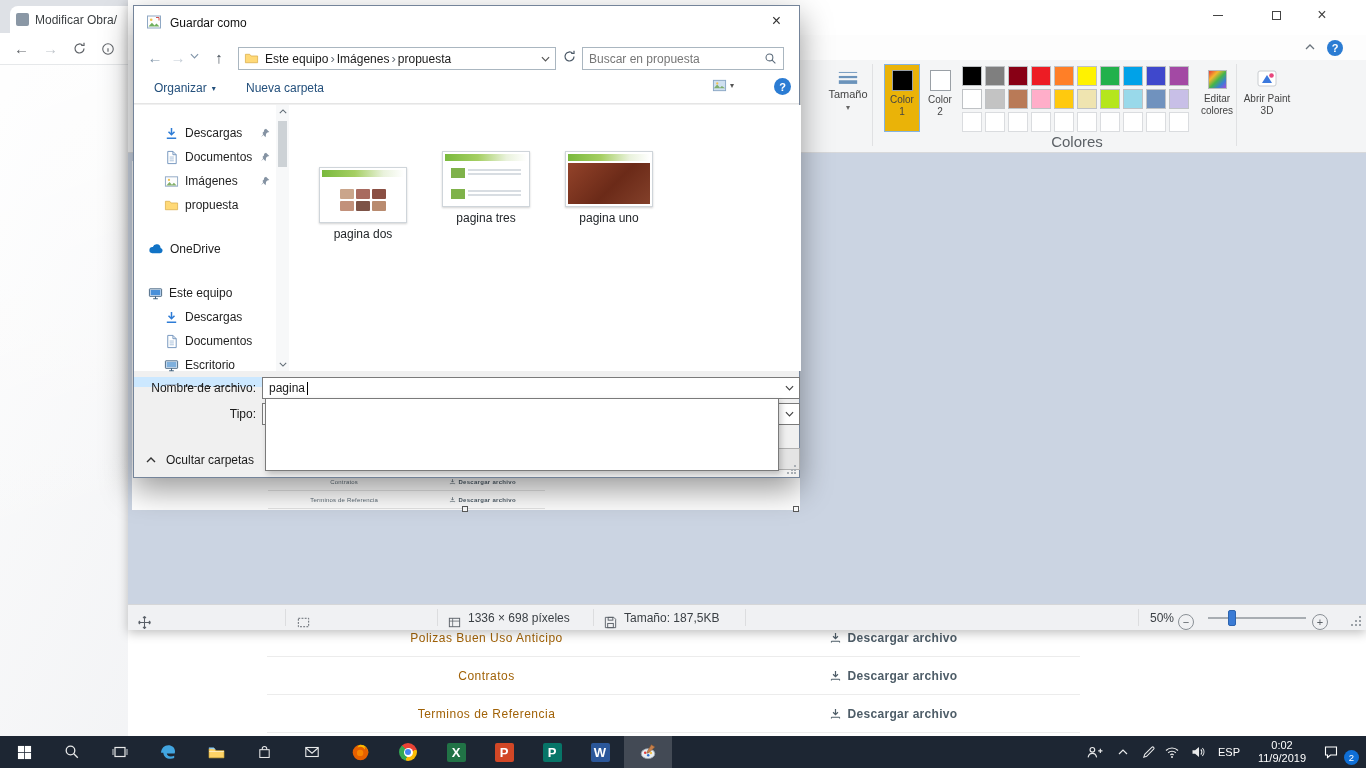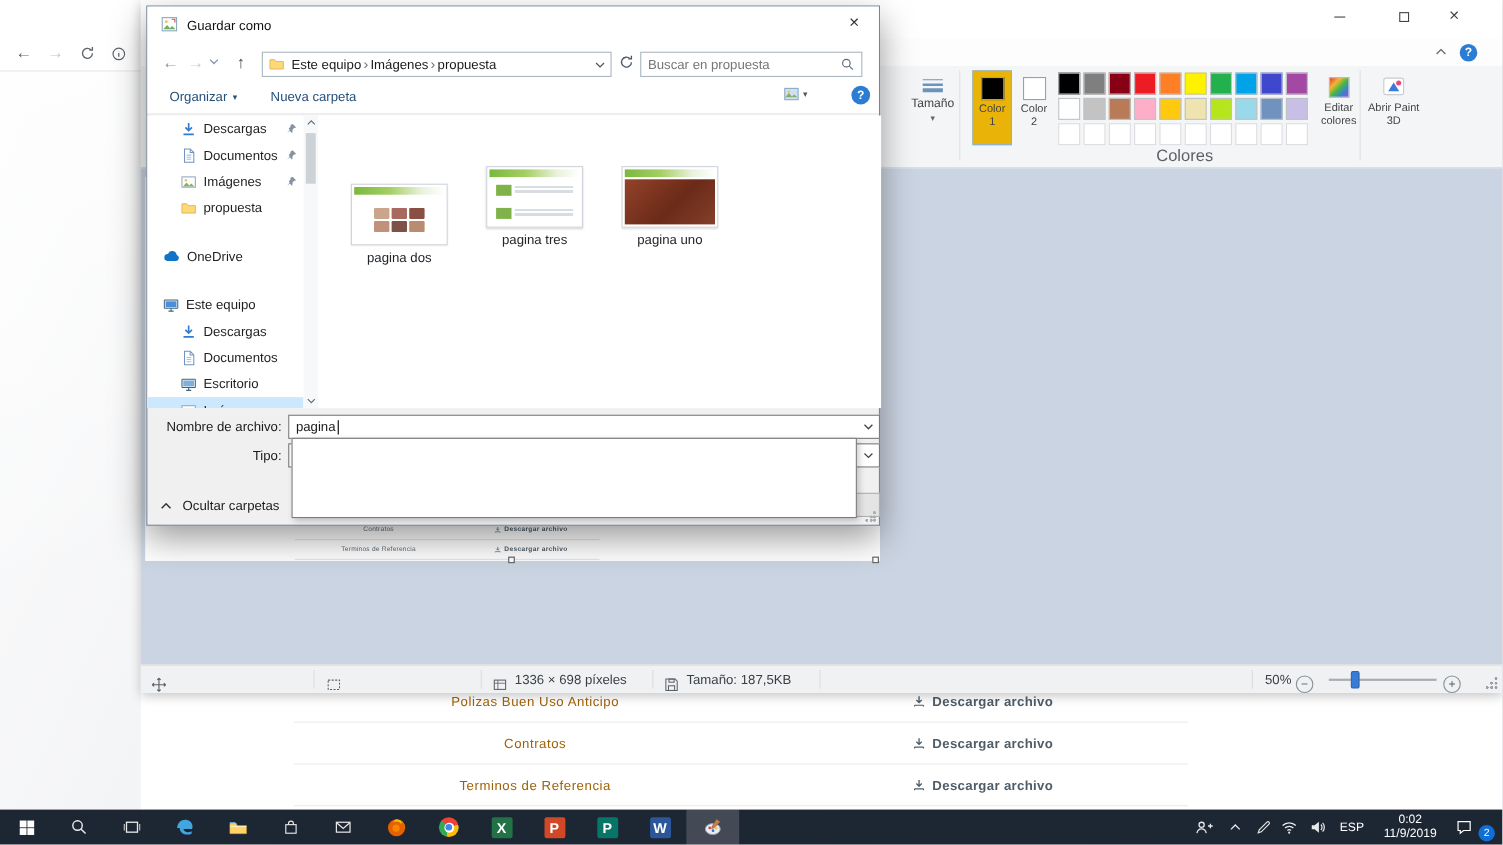--- a/index.html
+++ b/index.html
@@ -89,21 +89,21 @@
 .crumb{color:#1a1a1a;padding:0 2px;white-space:nowrap}
 .crumb-sep{color:#6a737c;font-size:13px}
 .d-address .spacer{flex:1}
 .d-refresh{position:absolute;left:428px;top:43px}
 .d-search{position:absolute;left:448px;top:41px;width:202px;height:23px;border:1px solid #aab6c0;background:#fff;display:flex;align-items:center;padding:0 6px;gap:4px}
 .d-search .ph{flex:1;color:#767676;white-space:nowrap;overflow:hidden}
 .d-cmd{position:absolute;top:70px;height:24px;display:flex;align-items:center;gap:5px;color:#24507c;font-size:12px}
 .d-viewbtn{position:absolute;left:578px;top:72px;display:flex;align-items:center;gap:3px}
 .d-help{position:absolute;left:640px;top:72px;width:17px;height:17px;border-radius:50%;background:#2b7cd3;color:#fff;font-weight:bold;font-size:11px;display:flex;align-items:center;justify-content:center}
 .d-body{position:absolute;left:0;top:99px;width:100%;height:266px;background:#fff}
-.d-side{position:absolute;left:0;top:0;width:142px;height:266px;overflow:hidden}
+.d-side{position:absolute;left:0;top:16px;width:142px;height:266px;overflow:hidden}
 .sb-item{position:relative;height:24px;display:flex;align-items:center;gap:6px;padding-left:30px}
 .sb-item.root{padding-left:14px}
 .sb-item.gap{margin-top:20px}
 .sb-item.sel{background:#cce8ff}
 .sb-label{font-size:12px;color:#1f1f1f;white-space:nowrap}
 .sb-item .pin{position:absolute;right:6px}
 .d-scrollbar{position:absolute;left:142px;top:0;width:13px;height:266px;background:#f7f8f9}
 .d-scrollbar .sarrow{position:absolute;left:0;width:13px;height:13px;display:flex;align-items:center;justify-content:center;color:#5f6a74}
 .d-scrollbar .sthumb{position:absolute;left:2px;width:9px;top:16px;height:46px;background:#cdd2d6}
 .d-files{position:absolute;left:155px;top:0;width:512px;height:266px;background:#fff}
@@ -143,20 +143,26 @@
 .tray-badge{position:absolute;left:1344px;top:14px;width:15px;height:15px;border-radius:50%;background:#0f6fd6;color:#fff;font-size:9.5px;display:flex;align-items:center;justify-content:center;z-index:2}
 </style>
 </head>
 <body>
 
 <div class="screen">
 
   <div class="wallpaper"></div>
 
   <div class="chrome">
+    <div class="c-tabstrip">
+      <div class="c-tab">
+        <span class="c-fav"></span>
+        <span class="c-title">Modificar Obra/</span>
+      </div>
+    </div>
     <div class="c-toolbar">
       <span class="c-back">←</span>
       <span class="c-fwd">→</span>
       <span class="ic-refresh">
           <svg viewBox="0 0 16 16" width="15" height="15">
             <path d="M12.8 8a4.8 4.8 0 1 1-1.4-3.4M12.8 1.8v3h-3" fill="none" stroke="#5f6368" stroke-width="1.3"></path>
           </svg>
         </span>
       <span class="ic-info">
           <svg viewBox="0 0 16 16" width="14" height="14">

